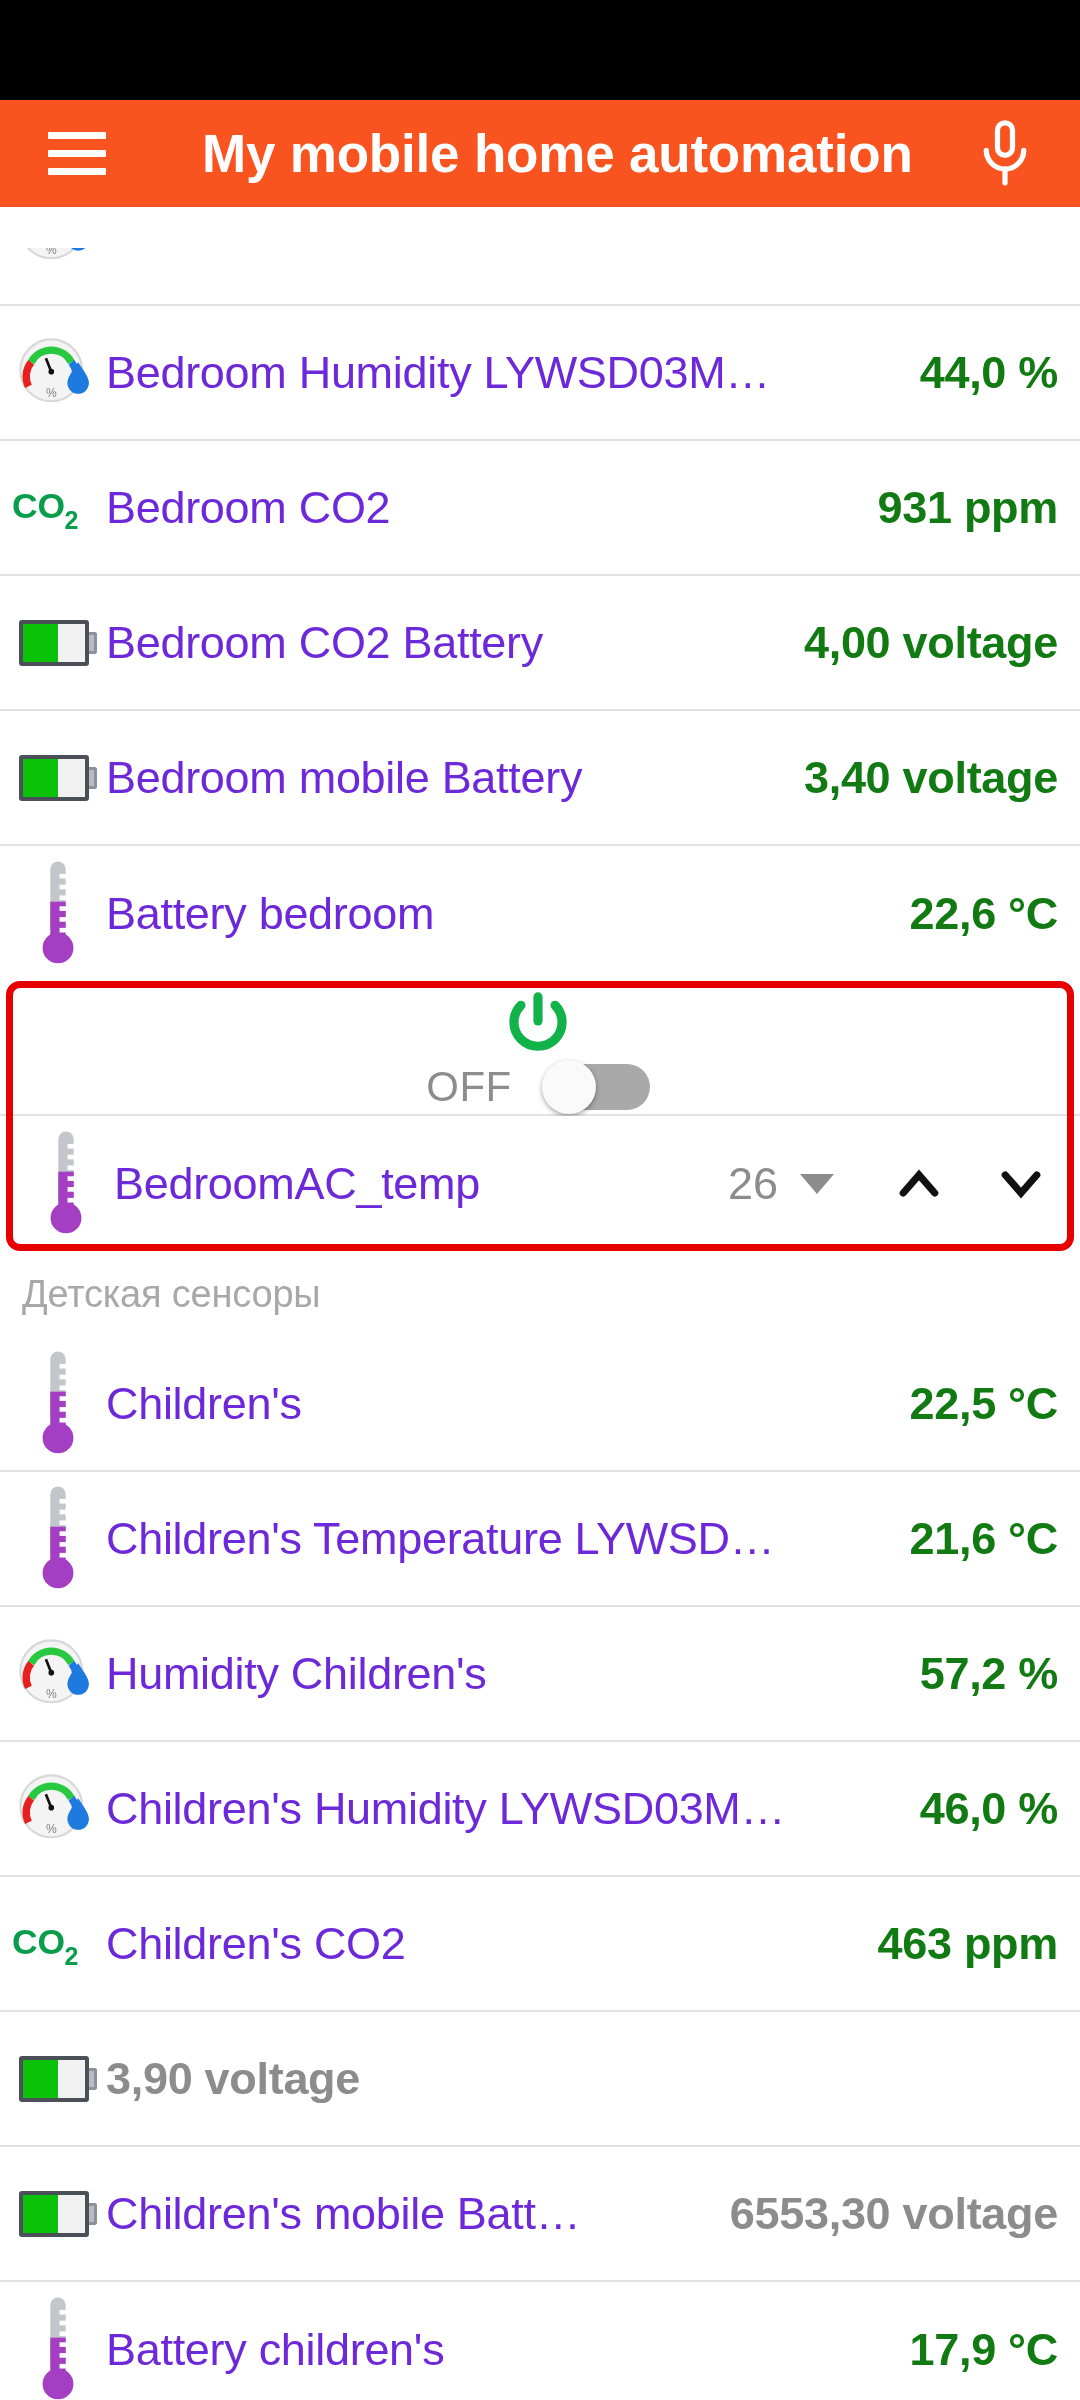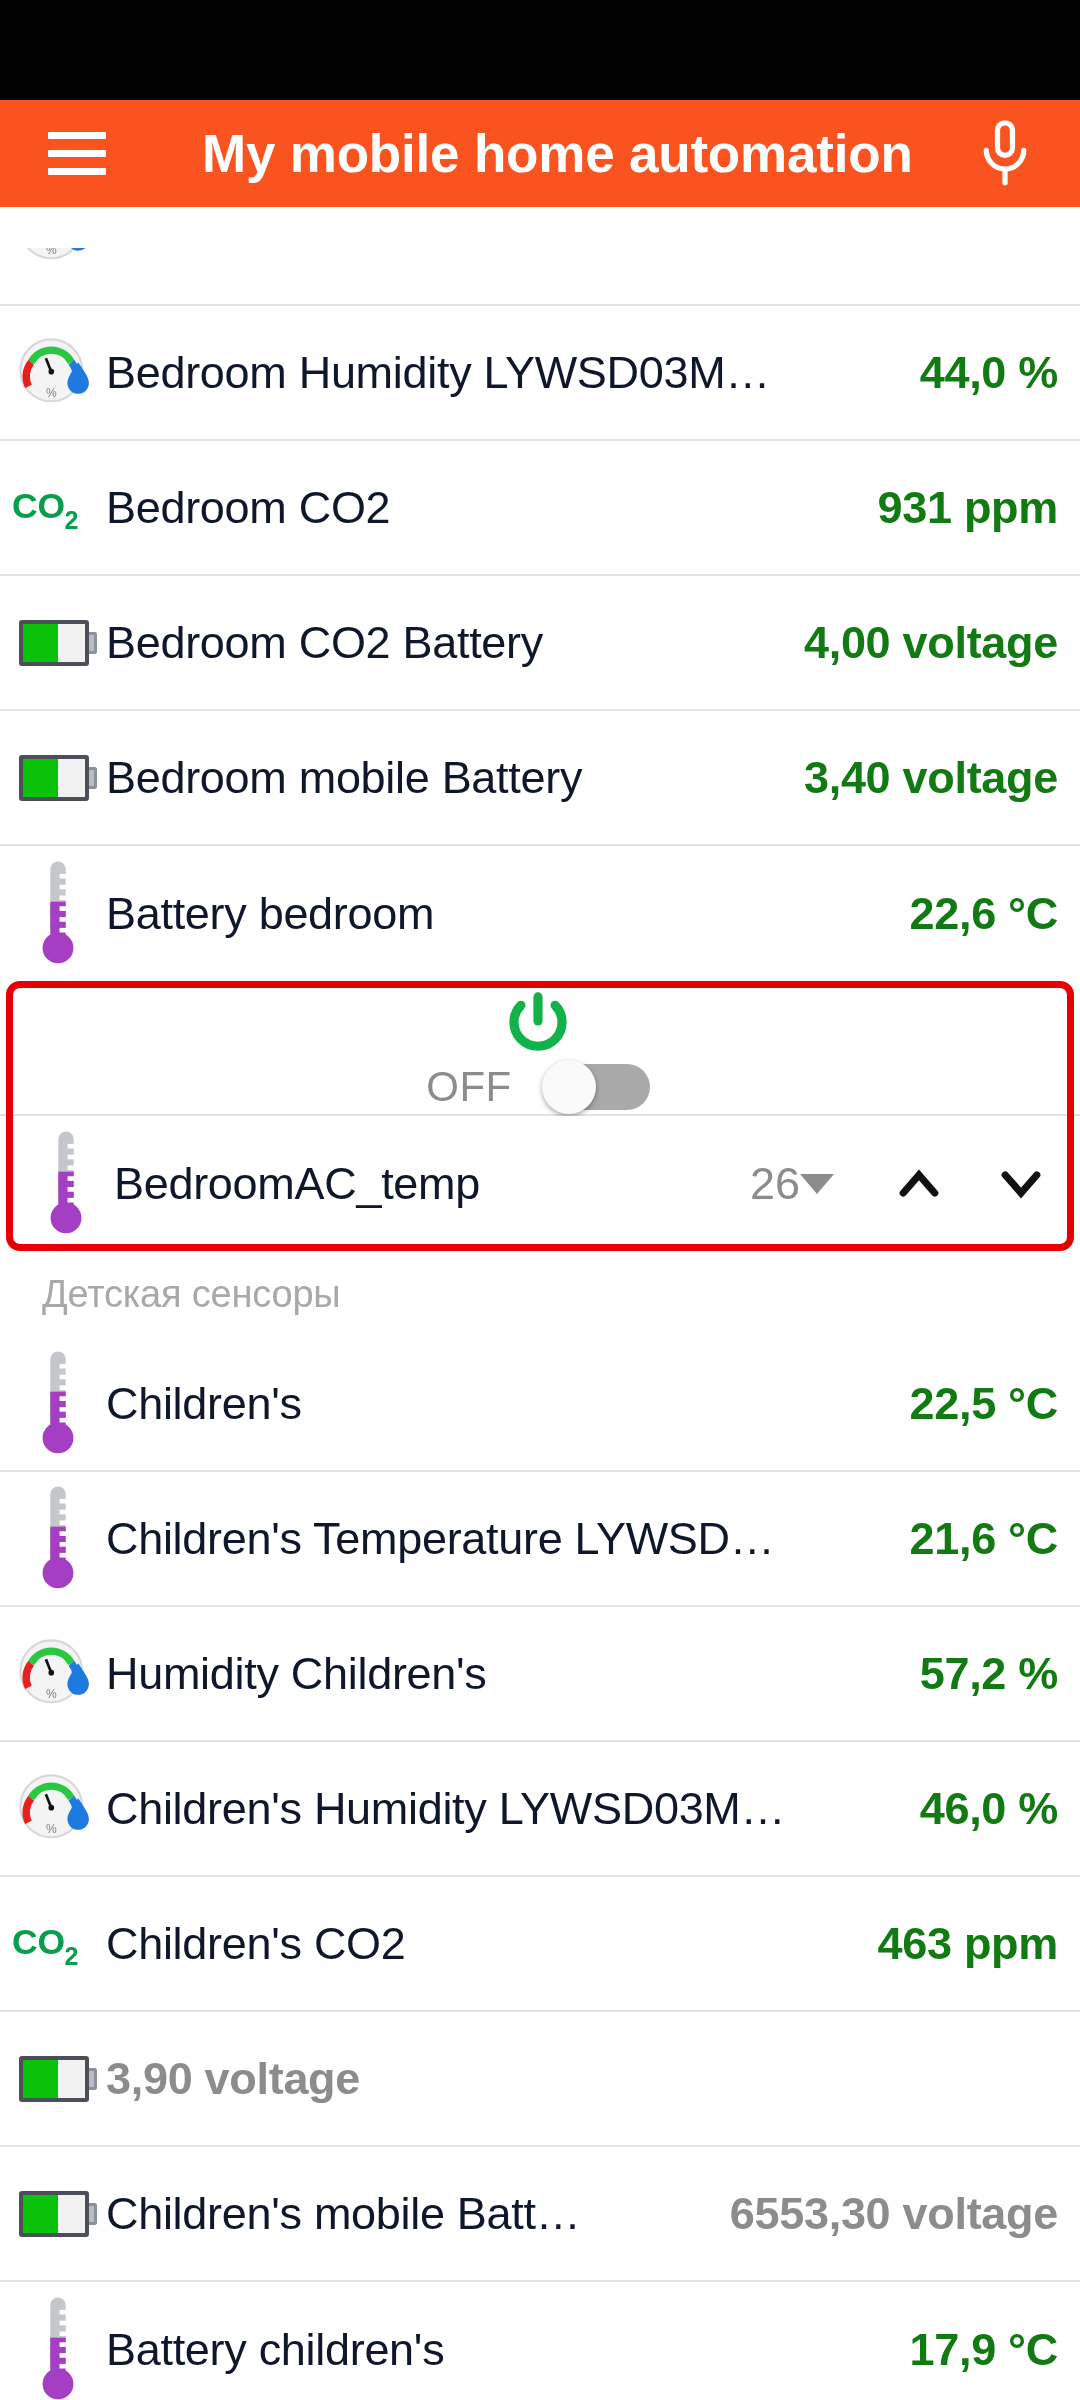--- a/index.html
+++ b/index.html
@@ -81,21 +81,21 @@
   .icon-wrap{
     width:96px; min-width:96px;
     height:118px;
     display:flex;
     align-items:center;
     justify-content:center;
     position:relative;
   }
   .label{
     flex:1;
-    color:#0f172a;
+    color:#6d28d9;
     font-size:45px;
     white-space:nowrap;
     overflow:hidden;
     text-overflow:ellipsis;
     padding-right:12px;
     letter-spacing:-0.3px;
   }
   .value{
     color:#127a12;
     font-size:45px;
@@ -109,21 +109,20 @@
   
   .section{
     height:86px;
     display:flex;
     align-items:center;
     padding-left:22px;
     color:#a8a8a8;
     font-size:38px;
     background:#ffffff;
     letter-spacing:-0.2px;
-    margin-left:20px;
   }
 
   
   .batt{
     width:78px; height:46px;
     position:relative;
   }
   .batt-body{
     position:absolute; left:0; top:0;
     width:70px; height:46px;
@@ -178,20 +177,21 @@
     box-shadow:0 2px 5px rgba(0,0,0,.35);
   }
 
   
   .stepper{
     display:flex; align-items:center;
   }
   .step-val{
     color:#8c8c8c;
     font-size:45px;
+    margin-right:22px;
     text-align:center;
   }
   .caret-down{
     width:0;height:0;
     border-left:17px solid transparent;
     border-right:17px solid transparent;
     border-top:20px solid #8c8c8c;
     margin-right:58px;
     cursor:pointer;
   }

